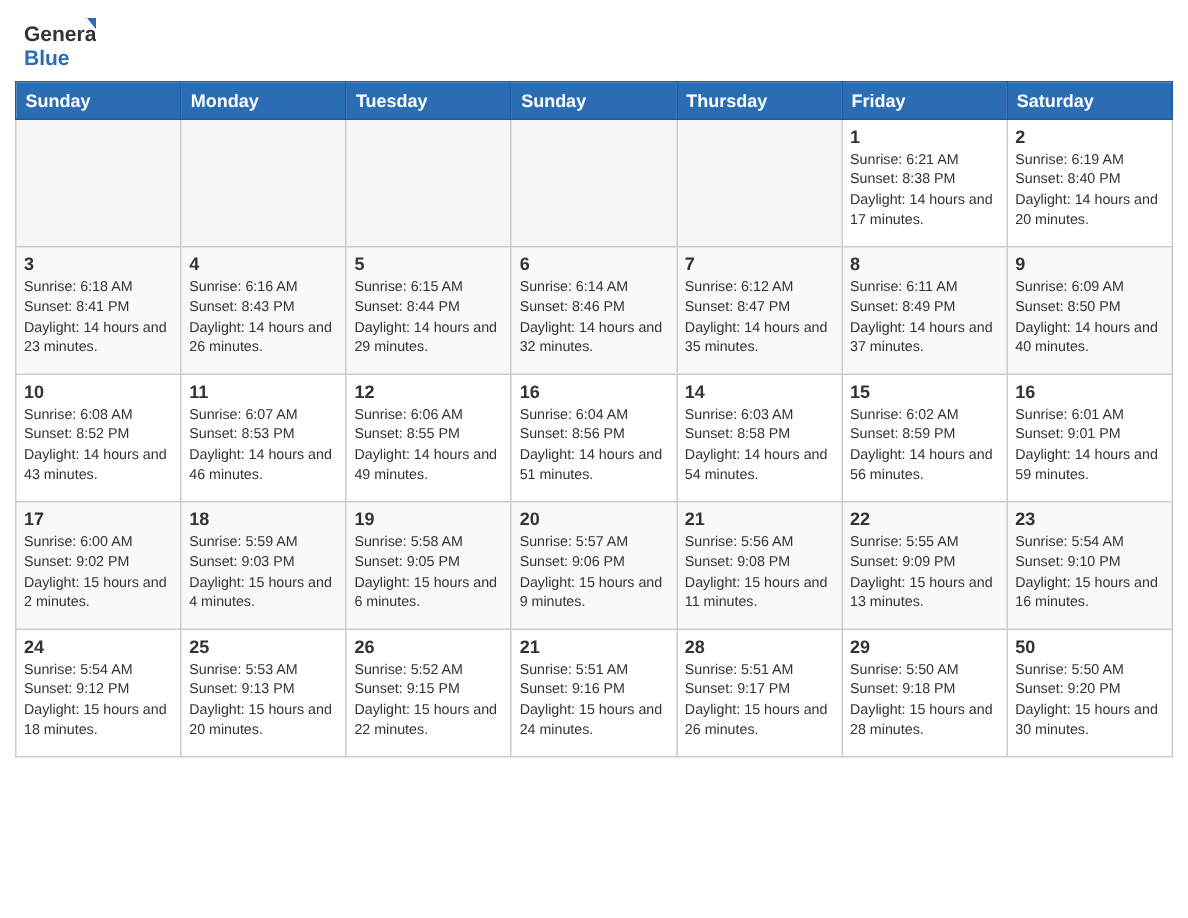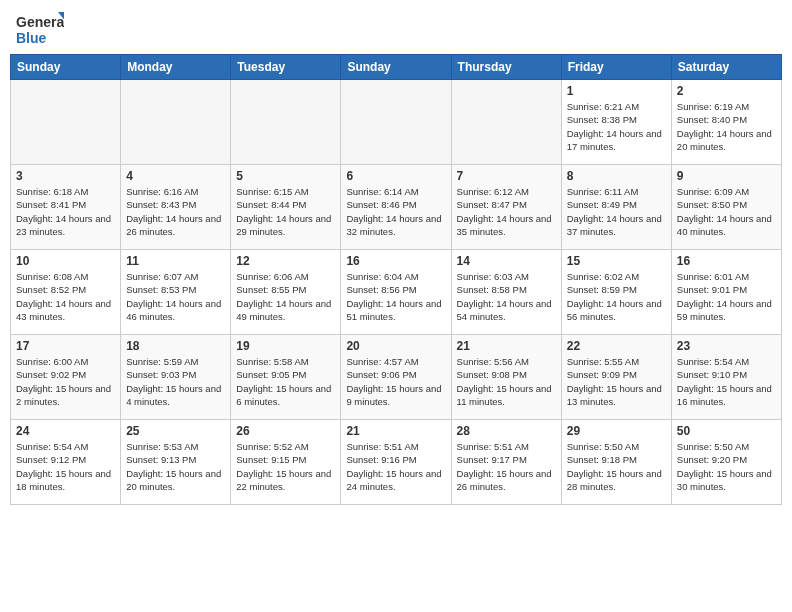--- a/index.html
+++ b/index.html
@@ -228,21 +228,21 @@
 Daylight: 15 hours and 4 minutes.</div>
         </td>
         <td>
           <span class="day-num">19</span>
           <div class="day-info">Sunrise: 5:58 AM
 Sunset: 9:05 PM
 Daylight: 15 hours and 6 minutes.</div>
         </td>
         <td>
           <span class="day-num">20</span>
-          <div class="day-info">Sunrise: 4:57 AM
+          <div class="day-info">Sunrise: 5:57 AM
 Sunset: 9:06 PM
 Daylight: 15 hours and 9 minutes.</div>
         </td>
         <td>
           <span class="day-num">21</span>
           <div class="day-info">Sunrise: 5:56 AM
 Sunset: 9:08 PM
 Daylight: 15 hours and 11 minutes.</div>
         </td>
         <td>

